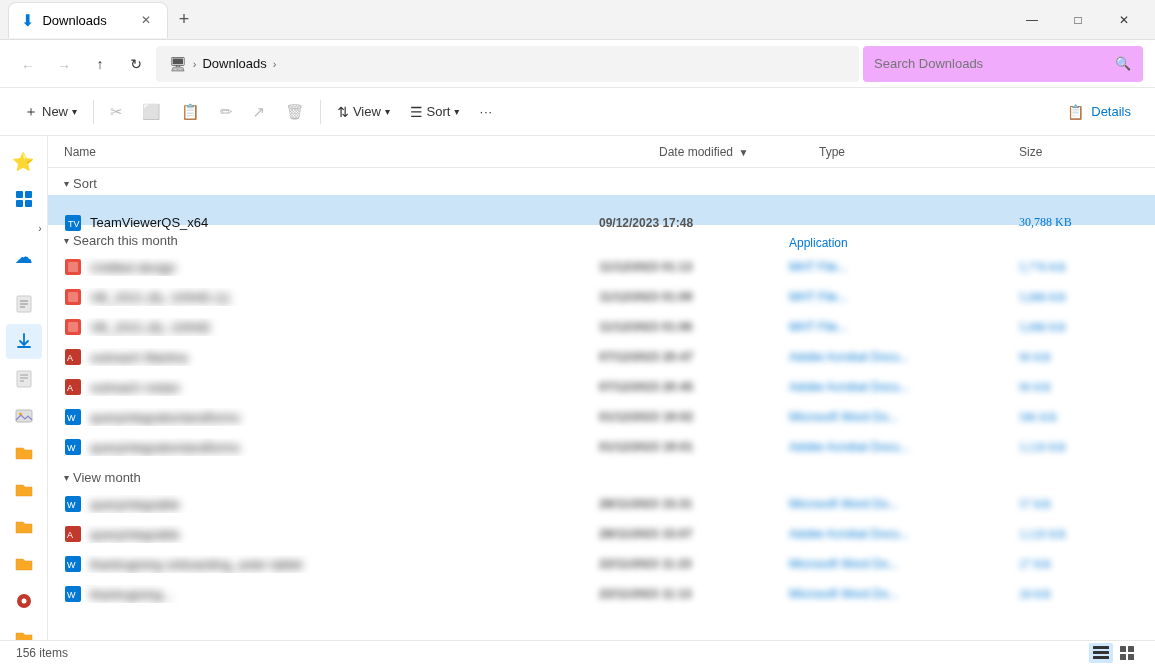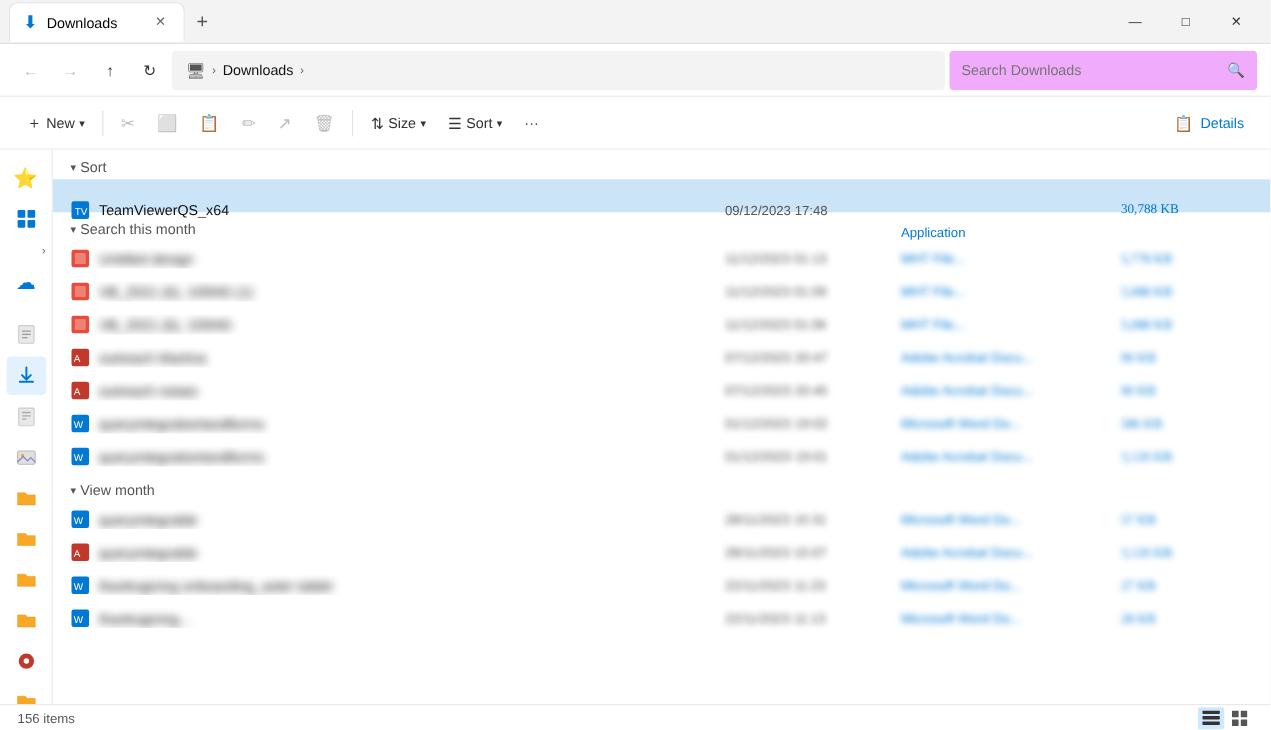--- a/index.html
+++ b/index.html
@@ -84,26 +84,27 @@
 
     .section-header {
       padding: 8px 16px 4px; font-size: 13px; color: #555; display: flex; align-items: center; gap: 4px;
     }
     .section-header .chevron { font-size: 10px; color: #555; }
 
     .file-row {
       display: grid; grid-template-columns: 1fr 160px 200px 120px;
       padding: 0 16px; height: 30px; align-items: center; cursor: pointer;
       font-size: 13px;
+      gap: 30px;
     }
     .file-row.selected { background: #cce4f7; }
     .file-name { display: flex; align-items: center; gap: 8px; overflow: hidden; }
     .file-icon { width: 18px; height: 18px; flex-shrink: 0; display: flex; align-items: center; justify-content: center; font-size: 16px; }
     .file-name-text { overflow: hidden; text-overflow: ellipsis; white-space: nowrap; color: #111; }
-    .file-date { color: #555; font-size: 12px; filter: blur(3px); }
+    .file-date { color: #555; font-size: 12px; filter: blur(3px); font-weight: bold; }
     .file-type { color: #0078d4; font-size: 12px; filter: blur(3px); }
     .file-type.clear { filter: none; margin-top: 41px; }
     .file-size { color: #0078d4; font-size: 12px; font-family: Liberation Serif, serif; }
     .file-size.blurred { filter: blur(3px); }
 
     
     .status-bar {
       height: 24px; background: white; border-top: 1px solid #e8e8e8;
       display: flex; align-items: center; padding: 0 16px; gap: 8px; font-size: 12px; color: #555;
       position: fixed; bottom: 0; left: 0; right: 0;
@@ -174,21 +175,21 @@
   </div>
   <div class="tool-btn disabled">
     <span style="font-size:15px;">↗</span>
   </div>
   <div class="tool-btn disabled">
     <span style="font-size:15px;">🗑</span>
   </div>
   <div class="toolbar-sep"></div>
   <div class="tool-btn">
     <span style="font-size:14px;">⇅</span>
-    <span>Size</span>
+    <span>View</span>
     <span style="font-size:10px;">▾</span>
   </div>
   <div class="tool-btn">
     <span style="font-size:14px;">☰</span>
     <span>Sort</span>
     <span style="font-size:10px;">▾</span>
   </div>
   <div class="tool-btn">
     <span>···</span>
   </div>
@@ -272,20 +273,29 @@
     </div>
     <div class="sidebar-item">
       <svg width="18" height="18" viewBox="0 0 18 18">
           <path d="M1 4h7l2 2h7v9H1z" fill="#f9a825" stroke="#e6962a" stroke-width="0.5"></path>
         </svg>
     </div>
   </div>
 
   <div class="file-area">
 
+    <div class="file-header">
+      <span>Name</span>
+      <span>
+        <span>Date modified</span>
+        <span class="sort-arrow">▼</span>
+      </span>
+      <span>Type</span>
+      <span>Size</span>
+    </div>
 
     <div class="section-header">
       <span class="chevron">▾</span>
       <span>Sort</span>
     </div>
 
     <div class="file-row selected">
       <div class="file-name">
         <div class="file-icon">
           <svg width="18" height="18" viewBox="0 0 18 18">

